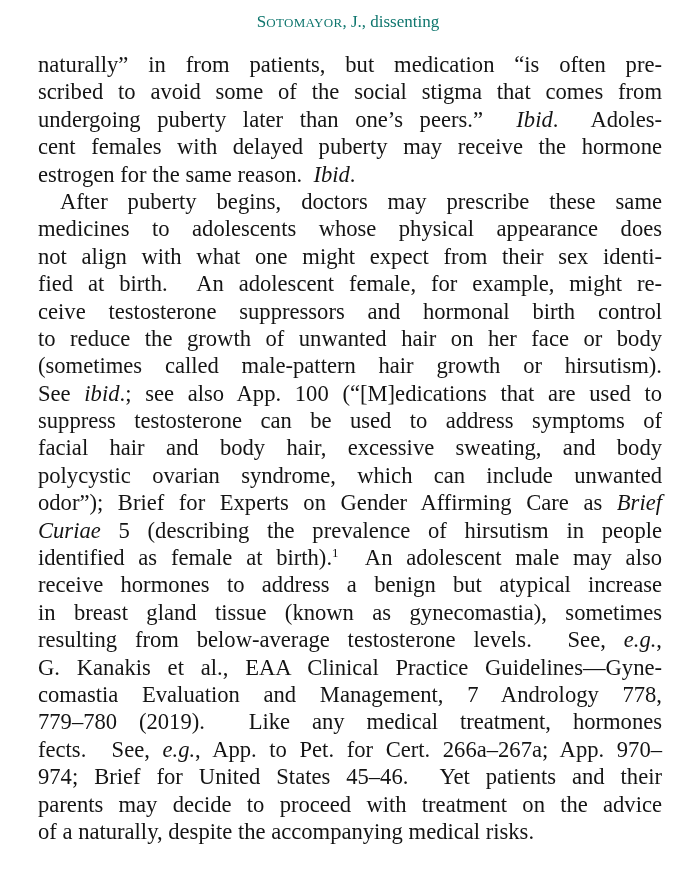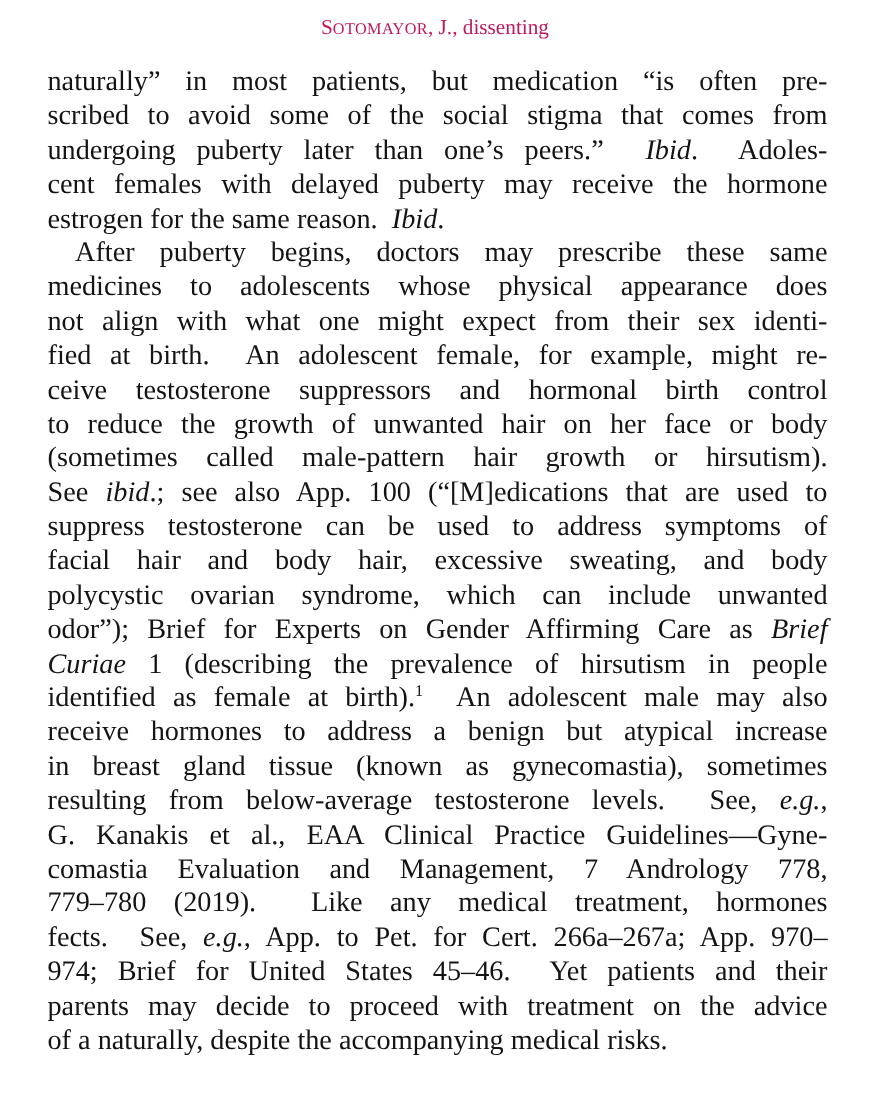--- a/index.html
+++ b/index.html
@@ -23,21 +23,21 @@
     }
     .running-head {
       position: absolute;
       top: 10px;
       left: 0;
       width: 696px;
       text-align: center;
       font-family: "Liberation Serif", "DejaVu Serif", serif;
       font-size: 17px;
       line-height: 24px;
-      color: #be185d;
+      color: #0f766e;
     }
     .running-head .sc-big { font-size: 17px; }
     .running-head .sc-small { font-size: 13px; letter-spacing: 0.3px; }
     .body-text {
       position: absolute;
       left: 38px;
       top: 51px;
       width: 624px;
       font-family: "Liberation Serif", "DejaVu Serif", serif;
       font-size: 22.6px;
@@ -66,38 +66,38 @@
   </style>
 </head>
 <body>
 
 <div class="page">
   <div class="running-head">
     <span class="sc-big">S</span><span class="sc-small">OTOMAYOR</span><span>, J., dissenting</span>
   </div>
 
   <div class="body-text" id="body-text">
-      <span class="line"><span>naturally” in most patients, but medication “is often pre-</span></span>
+      <span class="line"><span>naturally” in from patients, but medication “is often pre-</span></span>
       <span class="line"><span>scribed to avoid some of the social stigma that comes from</span></span>
       <span class="line"><span>undergoing puberty later than one’s peers.”&nbsp; </span><span class="seg-italic">Ibid</span><span>.&nbsp; Adoles-</span></span>
       <span class="line"><span>cent females with delayed puberty may receive the hormone</span></span>
       <span class="line last"><span>estrogen for the same reason.&nbsp; </span><span class="seg-italic">Ibid</span><span>.</span></span>
       <span class="line indent"><span>After puberty begins, doctors may prescribe these same</span></span>
       <span class="line"><span>medicines to adolescents whose physical appearance does</span></span>
       <span class="line"><span>not align with what one might expect from their sex identi-</span></span>
       <span class="line"><span>fied at birth.&nbsp; An adolescent female, for example, might re-</span></span>
       <span class="line"><span>ceive testosterone suppressors and hormonal birth control</span></span>
       <span class="line"><span>to reduce the growth of unwanted hair on her face or body</span></span>
       <span class="line"><span>(sometimes called male-pattern hair growth or hirsutism).</span></span>
       <span class="line"><span>See </span><span class="seg-italic">ibid</span><span>.; see also App. 100 (“[M]edications that are used to</span></span>
       <span class="line"><span>suppress testosterone can be used to address symptoms of</span></span>
       <span class="line"><span>facial hair and body hair, excessive sweating, and body</span></span>
       <span class="line"><span>polycystic ovarian syndrome, which can include unwanted</span></span>
       <span class="line"><span>odor”); Brief for Experts on Gender Affirming Care as </span><span class="seg-italic">Brief</span></span>
-      <span class="line"><span class="seg-italic">Curiae</span><span> 1 (describing the prevalence of hirsutism in people</span></span>
+      <span class="line"><span class="seg-italic">Curiae</span><span> 5 (describing the prevalence of hirsutism in people</span></span>
       <span class="line"><span>identified as female at birth).</span><span class="sup">1</span><span>&nbsp; An adolescent male may also</span></span>
       <span class="line"><span>receive hormones to address a benign but atypical increase</span></span>
       <span class="line"><span>in breast gland tissue (known as gynecomastia), sometimes</span></span>
       <span class="line"><span>resulting from below-average testosterone levels.&nbsp; See, </span><span class="seg-italic">e.g.</span><span>,</span></span>
       <span class="line"><span>G. Kanakis et al., EAA Clinical Practice Guidelines—Gyne-</span></span>
       <span class="line"><span>comastia Evaluation and Management, 7 Andrology 778,</span></span>
       <span class="line"><span>779–780 (2019).&nbsp; Like any medical treatment, hormones</span></span>
       <span class="line"><span>fects.&nbsp; See, </span><span class="seg-italic">e.g.</span><span>, App. to Pet. for Cert. 266a–267a; App. 970–</span></span>
       <span class="line"><span>974; Brief for United States 45–46.&nbsp; Yet patients and their</span></span>
       <span class="line"><span>parents may decide to proceed with treatment on the advice</span></span>

